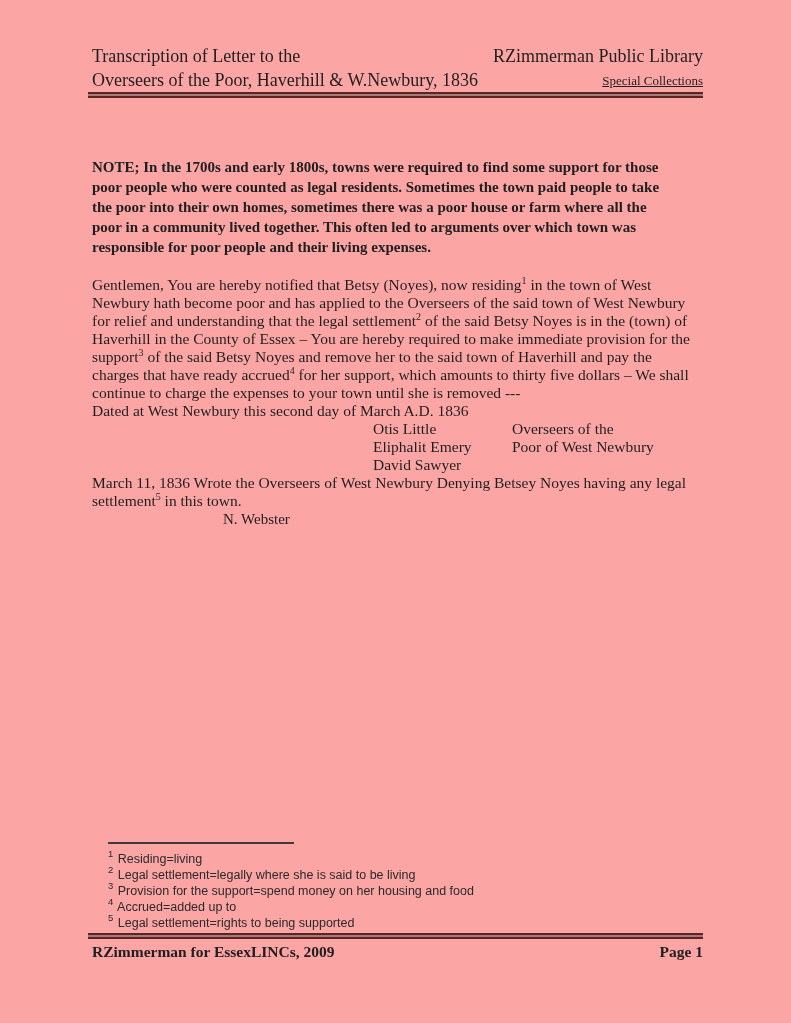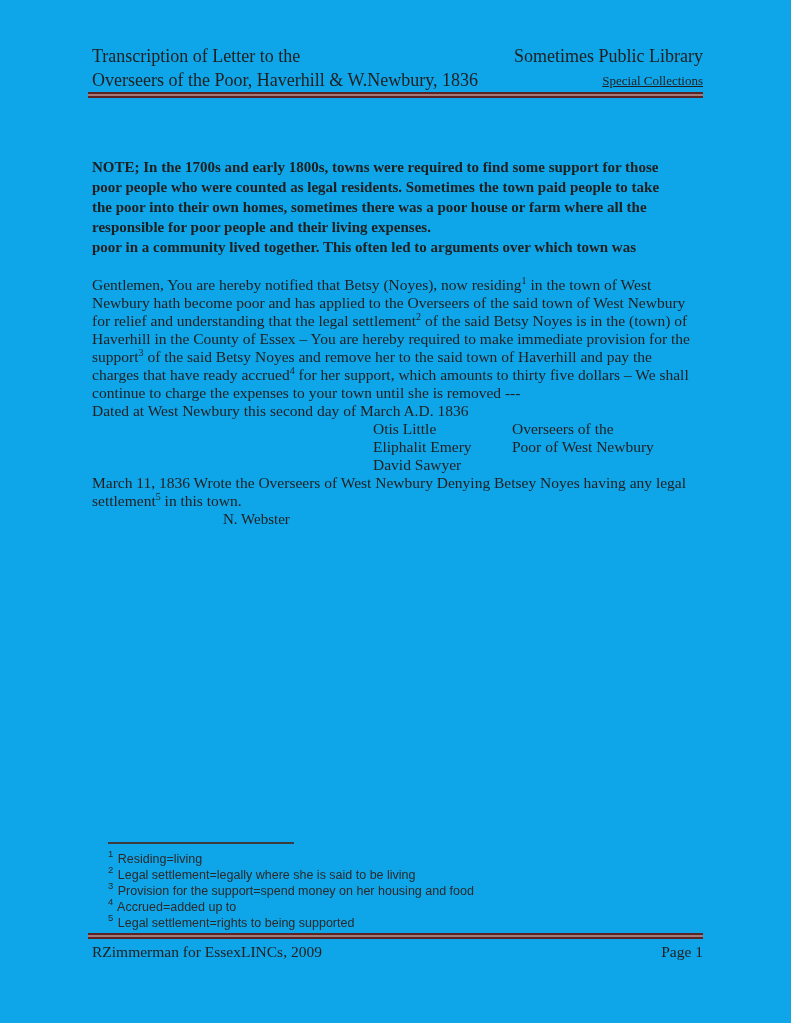--- a/index.html
+++ b/index.html
@@ -1,20 +1,20 @@
 <!DOCTYPE html>
 <html style="--rule-dark: #5e2423; --rule-light: #a27c7b; --text-color: #1f1f1f;"><head>
 <meta charset="utf-8">
 <style>
   html, body { margin: 0; padding: 0; background: #ffffff; }
   .page {
     position: relative;
     width: 791px;
     height: 1023px;
-    background: #0ea5e9;
+    background: #fca5a5;
     font-family: "Liberation Serif", serif;
     color: var(--text-color, #1f1f1f);
     overflow: hidden;
   }
 
   
   .header {
     position: absolute;
     left: 92px; top: 45px; width: 611px;
     display: flex; justify-content: space-between; align-items: flex-start;
@@ -56,48 +56,48 @@
   .footnote-area { position: absolute; left: 108px; top: 842px; width: 611px; }
   .fn-separator { width: 186px; height: 1.5px; background: #3c3c3c; }
   .fn-list { margin-top: 7px; font-family: "Liberation Sans", sans-serif; font-size: 12.5px; color: #2a2a2a; }
   .fn-list div { line-height: 16px; white-space: nowrap; }
   .fn-list sup { font-size: 9.5px; margin-right: 1px; }
 
   
   .footer {
     position: absolute; left: 92px; top: 942px; width: 611px;
     display: flex; justify-content: space-between;
-    font-size: 15.5px; line-height: 20px;
+    font-size: 15.5px; line-height: 20px; font-weight: bold;
   }
 </style>
 </head>
 <body>
 
 <div class="page">
 
   <div class="header">
     <div class="header-left">
       <div>Transcription of Letter to the</div>
       <div>Overseers of the Poor, Haverhill &amp; W.Newbury, 1836</div>
     </div>
     <div class="header-right">
-      <div class="org">Sometimes Public Library</div>
+      <div class="org">RZimmerman Public Library</div>
       <div class="dept">Special Collections</div>
     </div>
   </div>
 
   <div class="rule rule-header"></div>
 
   <div class="main">
     <div class="note">
         <div>NOTE; In the 1700s and early 1800s, towns were required to find some support for those</div>
         <div>poor people who were counted as legal residents. Sometimes the town paid people to take</div>
         <div>the poor into their own homes, sometimes there was a poor house or farm where all the</div>
+        <div>poor in a community lived together. This often led to arguments over which town was</div>
         <div>responsible for poor people and their living expenses.</div>
-        <div>poor in a community lived together. This often led to arguments over which town was</div>
       </div>
     <div class="letter">
         <div>Gentlemen, You are hereby notified that Betsy (Noyes), now residing<sup>1</sup> in the town of West</div>
         <div>Newbury hath become poor and has applied to the Overseers of the said town of West Newbury</div>
         <div>for relief and understanding that the legal settlement<sup>2</sup> of the said Betsy Noyes is in the (town) of</div>
         <div>Haverhill in the County of Essex – You are hereby required to make immediate provision for the</div>
         <div>support<sup>3</sup> of the said Betsy Noyes and remove her to the said town of Haverhill and pay the</div>
         <div>charges that have ready accrued<sup>4</sup> for her support, which amounts to thirty five dollars – We shall</div>
         <div>continue to charge the expenses to your town until she is removed ---</div>
         <div>Dated at West Newbury this second day of March A.D. 1836</div>

